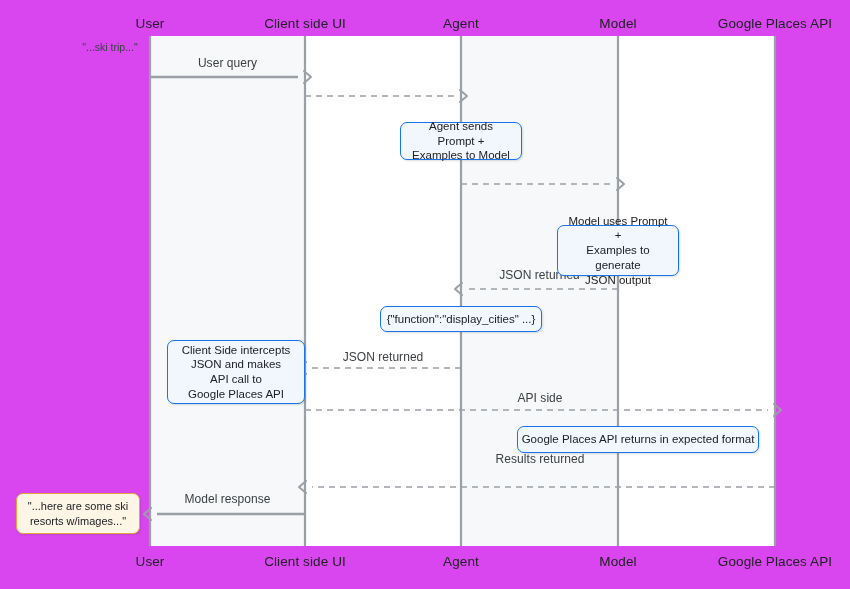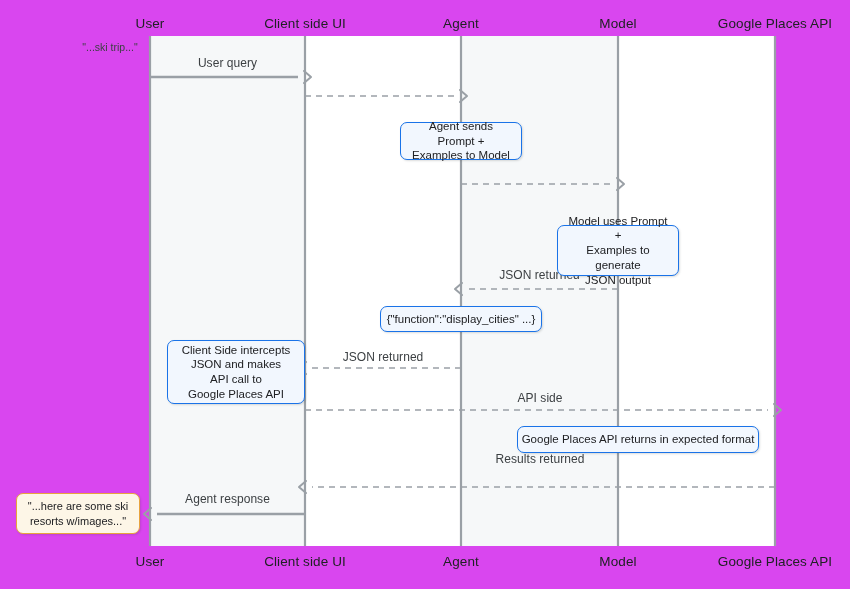--- a/index.html
+++ b/index.html
@@ -143,21 +143,21 @@
       <div class="participant-label" style="left: 461px; top: 554px;">Agent</div>
       <div class="participant-label" style="left: 618px; top: 554px;">Model</div>
       <div class="participant-label" style="left: 775px; top: 554px;">Google Places API</div>
     </div>
   <div id="message-labels">
       <div class="msg-label" style="left: 227.5px; top: 56px;">User query</div>
       <div class="msg-label" style="left: 539.5px; top: 268px;">JSON returned</div>
       <div class="msg-label" style="left: 383px; top: 350px;">JSON returned</div>
       <div class="msg-label" style="left: 540px; top: 391px;">API side</div>
       <div class="msg-label" style="left: 540px; top: 452px;">Results returned</div>
-      <div class="msg-label" style="left: 227.5px; top: 492px;">Agent response</div>
+      <div class="msg-label" style="left: 227.5px; top: 492px;">Model response</div>
     </div>
   <div id="plain-notes">
       <div class="plain-note" style="left: 110px; top: 41px;">"...ski trip..."</div>
     </div>
   <div id="note-boxes">
       <div class="note blue" style="left: 400px; top: 122px; width: 122px; height: 38px;">Agent sends Prompt +
 Examples to Model</div>
       <div class="note blue" style="left: 557px; top: 209px; width: 122px; height: 51px; margin-top: 16px;">Model uses Prompt +
 Examples to generate
 JSON output</div>

